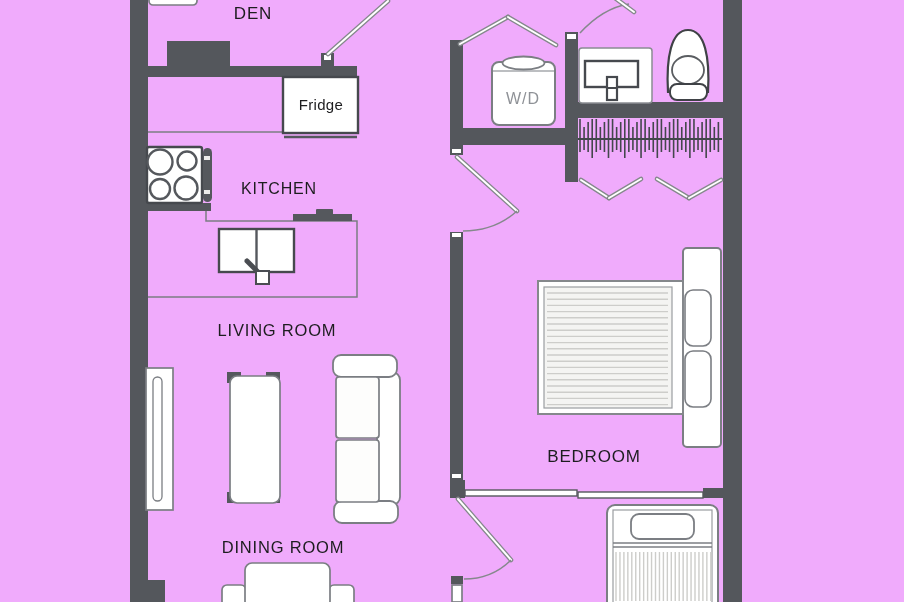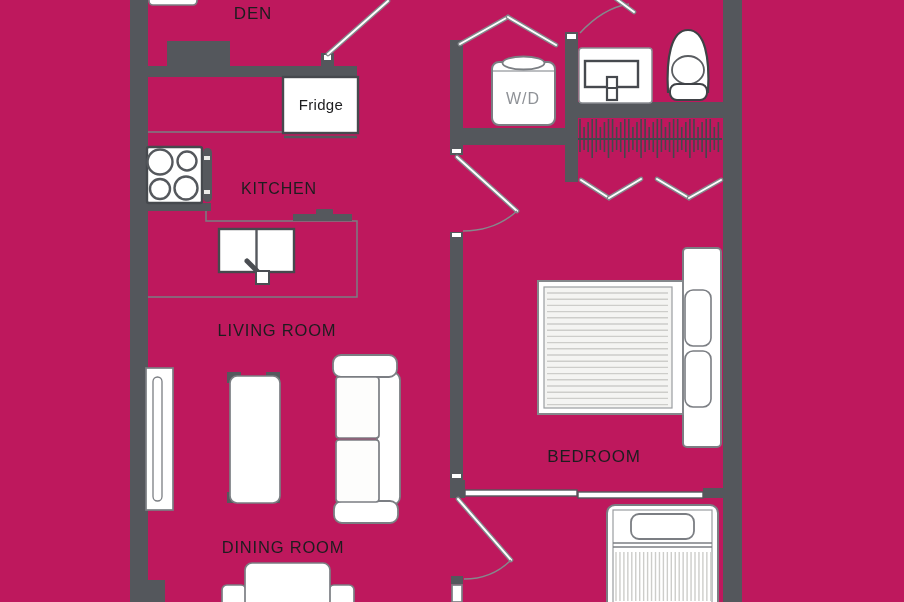--- a/index.html
+++ b/index.html
@@ -1,16 +1,16 @@
 <!DOCTYPE html>
 <html><head>
 <meta charset="utf-8">
 <style>
   html,body{margin:0;padding:0;background:#ffffff;}
-  .stage{position:relative;width:904px;height:602px;background:#be185d;overflow:hidden;}
+  .stage{position:relative;width:904px;height:602px;background:#f0abfc;overflow:hidden;}
   svg{display:block;}
   .wall{fill:#54575c;stroke:none;}
   .notch{fill:#ffffff;}
   .furn{fill:#ffffff;stroke:#7b7e83;stroke-width:1.7;}
   .furn-soft{fill:#ffffff;stroke:#8a8d92;stroke-width:1.5;}
   .furn-dark{fill:#ffffff;stroke:#46494e;stroke-width:2.4;}
   .cap{fill:#55585d;stroke:none;}
   .ln{stroke:#7b7e83;stroke-width:1.5;fill:none;}
   .ln2{stroke:#55585d;stroke-width:2.4;fill:none;}
   .door-outer{stroke:#85888c;stroke-width:4.6;fill:none;stroke-linecap:round;}

